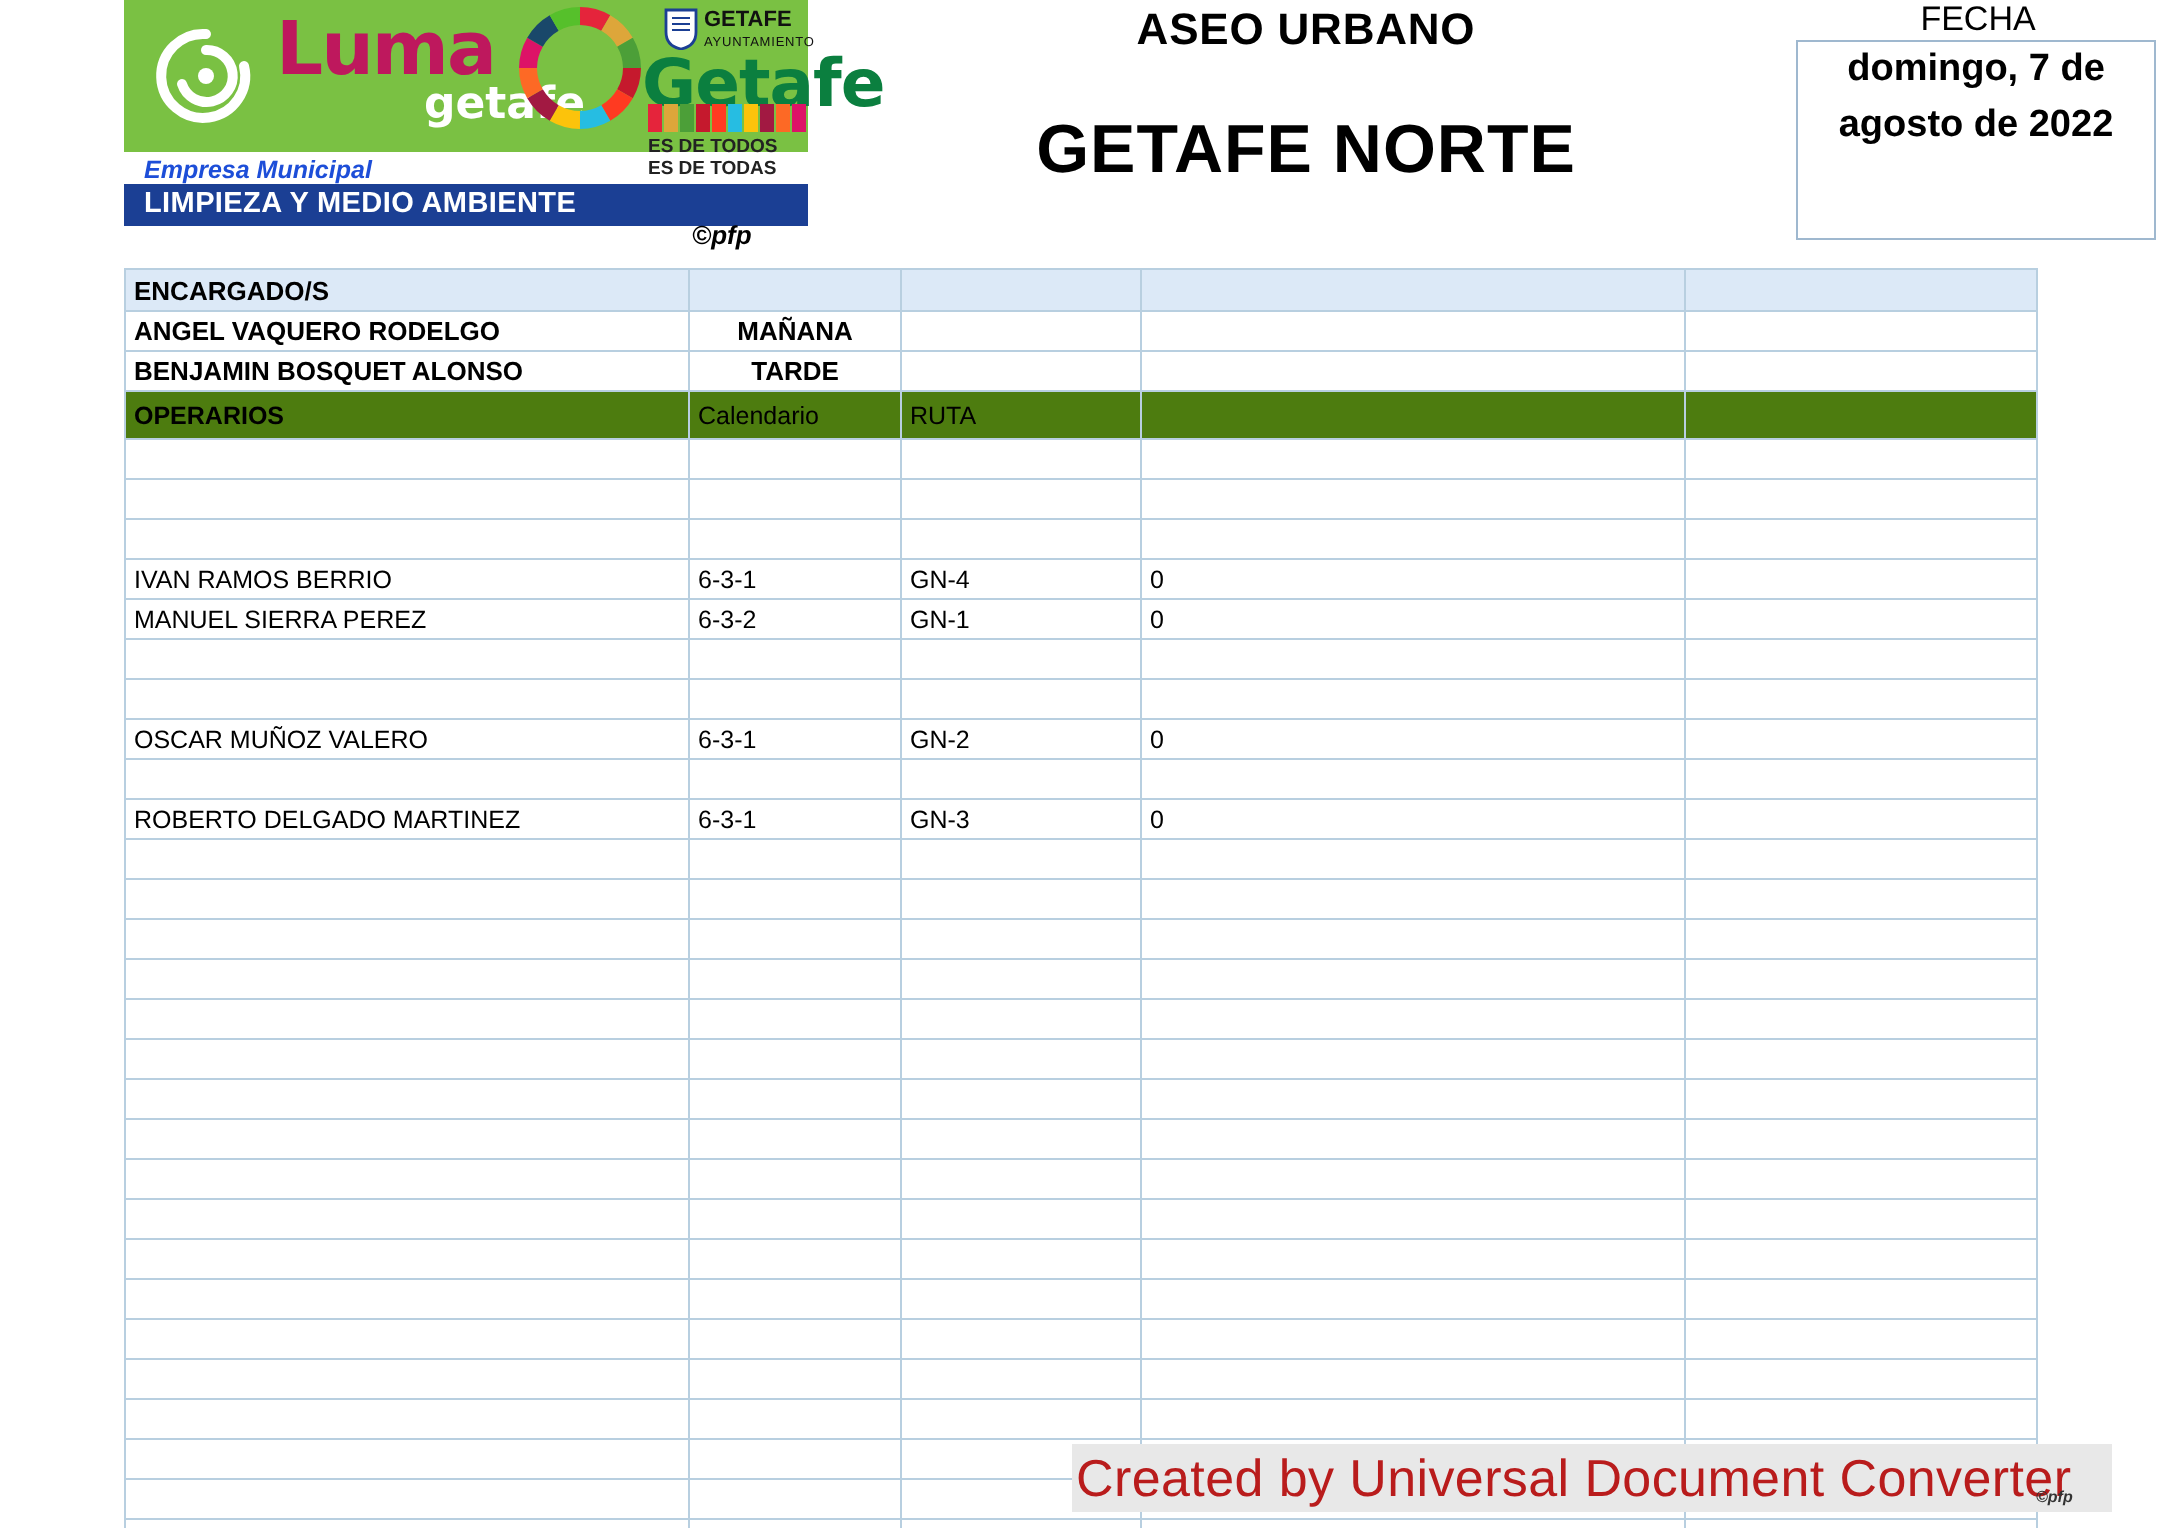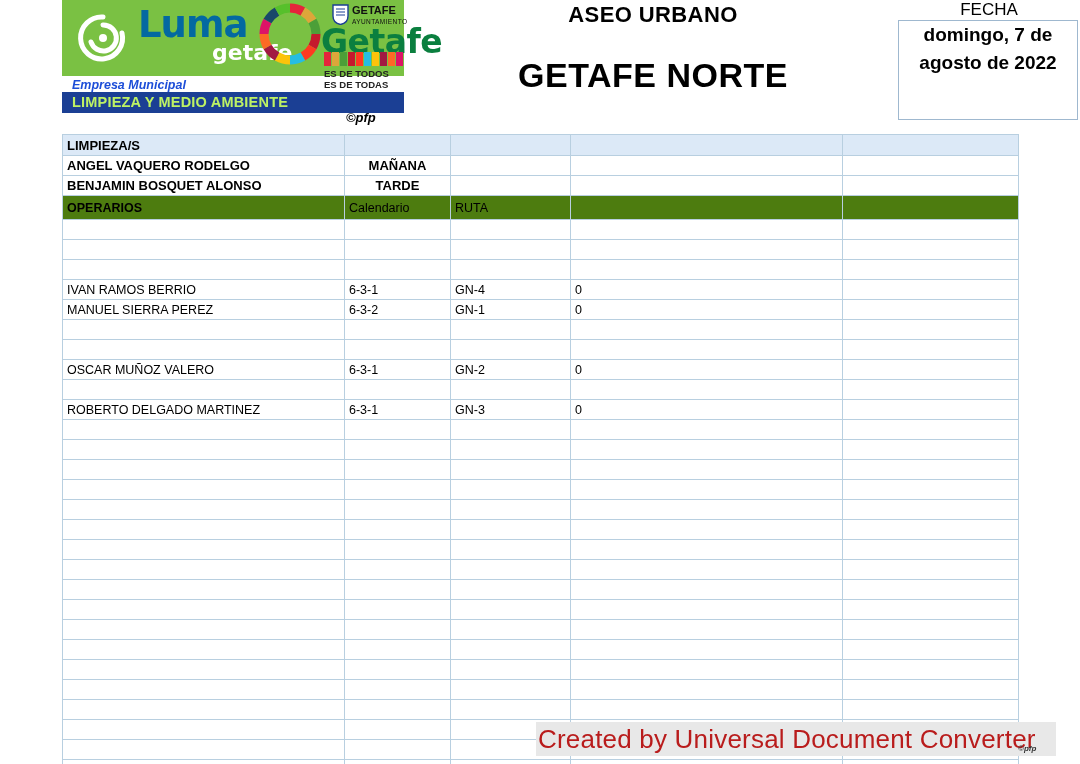--- a/index.html
+++ b/index.html
@@ -51,21 +51,21 @@
     left: 14px;
     top: 11px;
     width: 54px;
     height: 54px;
   }
   .luma-swirl svg { display:block; }
   .luma-word {
     position: absolute;
     left: 76px;
     top: 6px;
-    color: #0369a1;
+    color: #be185d;
     font-size: 37px;
     font-weight: bold;
     letter-spacing: -1px;
     font-family: "DejaVu Sans", sans-serif;
     line-height: 38px;
   }
   .luma-sub {
     position: absolute;
     left: 150px;
     top: 41px;
@@ -89,21 +89,21 @@
     left: 0px;
     top: 92px;
     width: 342px;
     height: 21px;
     background: #1b3f94;
   }
   .blue-bar span {
     position: absolute;
     left: 10px;
     top: 2px;
-    color: #bef264;
+    color: #ffffff;
     font-size: 14.5px;
     font-weight: bold;
     letter-spacing: 0.2px;
   }
 
   
   .getafe-block {
     position: absolute;
     left: 196px;
     top: 0px;
@@ -400,21 +400,21 @@
   <table class="grid">
     <colgroup>
       <col class="c1">
         <col class="c2">
         <col class="c3">
         <col class="c4">
         <col class="c5">
     </colgroup>
     <tbody>
       <tr class="encargados">
-        <td>LIMPIEZA/S</td>
+        <td>ENCARGADO/S</td>
         <td></td>
         <td></td>
         <td></td>
         <td></td>
       </tr>
 
       <tr class="named">
         <td>ANGEL VAQUERO RODELGO</td>
         <td class="turno">MAÑANA</td>
         <td></td>

